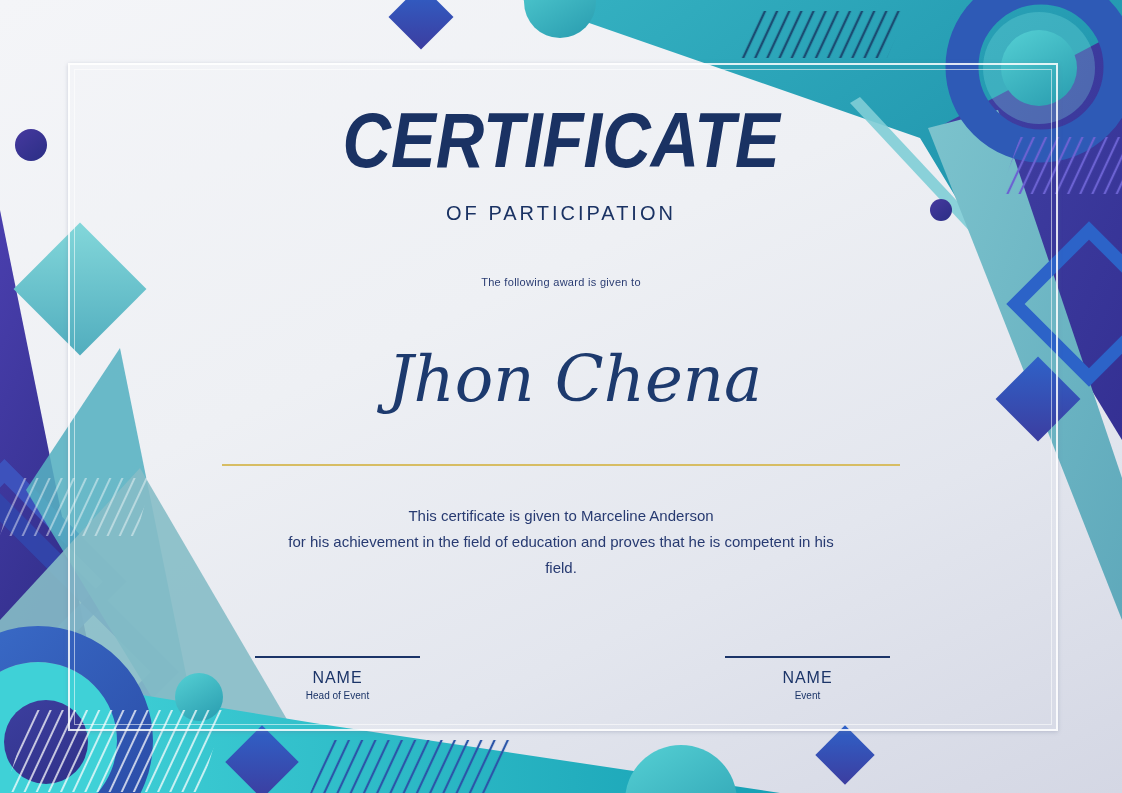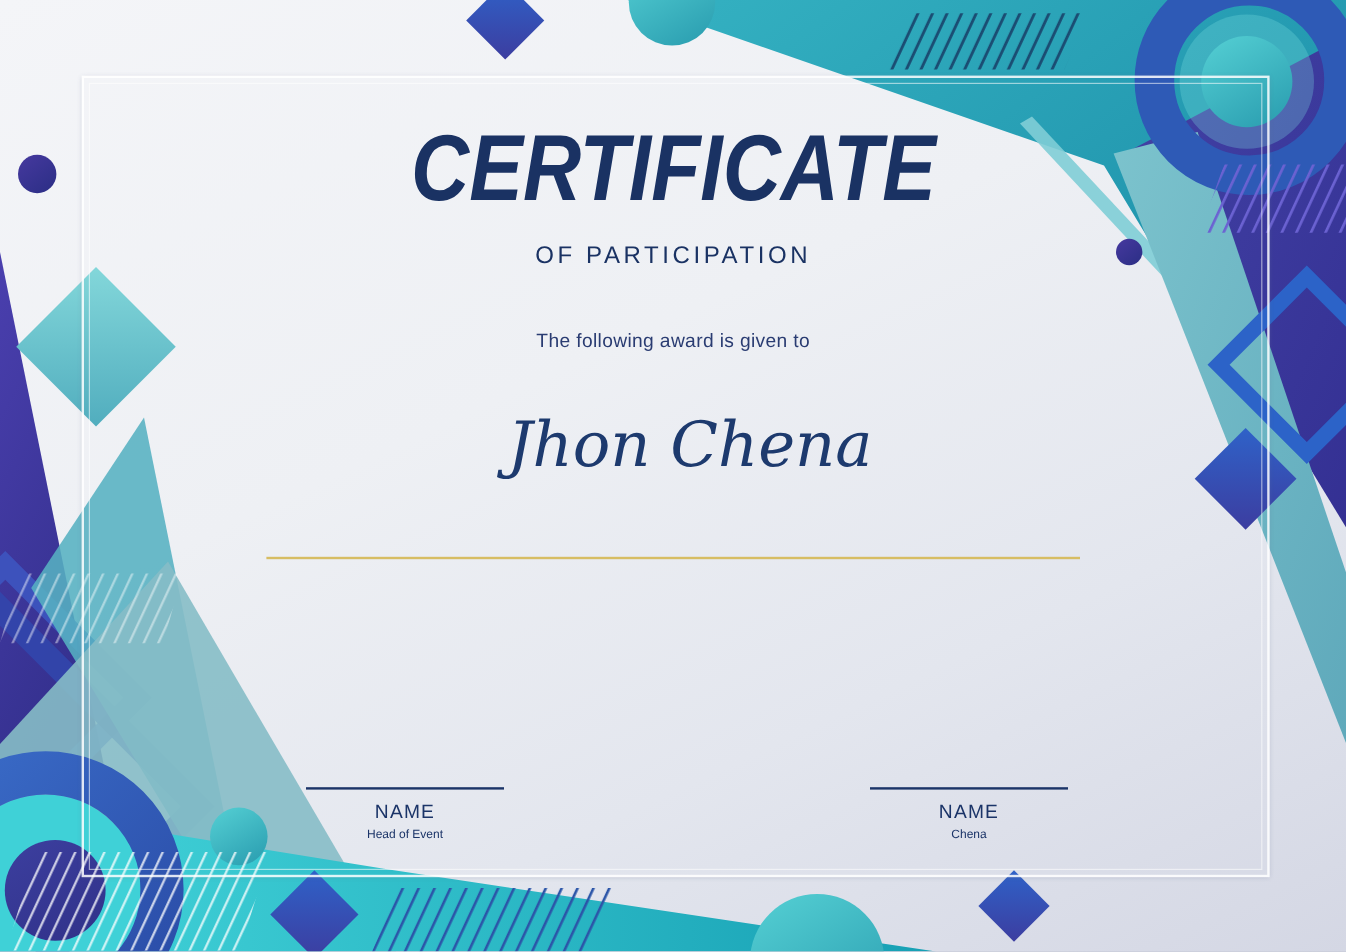--- a/index.html
+++ b/index.html
@@ -17,22 +17,22 @@
   }
   .frame-inner{
     position:absolute;left:4px;top:4px;right:4px;bottom:4px;
     border:1px solid rgba(255,255,255,.55);
   }
   
   .txt{position:absolute;left:0;right:0;text-align:center;z-index:3;color:#1a3263;}
   .title{top:101px;font-size:78px;font-weight:800;font-style:italic;line-height:1;}
   .title span{display:inline-block;transform:scaleX(.86);letter-spacing:0px;}
   .subtitle{top:202px;font-size:20px;font-weight:500;letter-spacing:3px;}
-  .intro{top:276px;font-size:16px;color:#2a3c72;letter-spacing:.3px;}
-  .name{top:338px;font-family:"DejaVu Serif",serif;font-style:italic;font-size:52px;
+  .intro{top:276px;font-size:11px;color:#2a3c72;letter-spacing:.3px;}
+  .name{top:338px;font-family:"DejaVu Serif",serif;font-style:italic;font-size:64px;
         color:#1d3a6e;line-height:1.3;padding-left:28px;}
   .gold-line{position:absolute;z-index:3;left:222px;top:464px;width:678px;height:2px;
         background:#d7bd63;}
   .body-text{top:503px;font-size:15px;line-height:26px;color:#273a71;}
   .sig{position:absolute;top:656px;width:165px;text-align:center;z-index:3;color:#1b3468;}
   .sig.left{left:255px;} .sig.right{left:725px;}
   .sig-line{height:2px;background:#1b3468;}
   .sig-name{margin-top:11px;font-size:16px;font-weight:500;letter-spacing:1px;}
   .sig-role{margin-top:3px;font-size:10px;}
 </style>
@@ -142,25 +142,30 @@
     <div class="frame-inner"></div>
   </div>
 
   <div class="txt title">
     <span>CERTIFICATE</span>
   </div>
   <div class="txt subtitle">OF PARTICIPATION</div>
   <div class="txt intro">The following award is given to</div>
   <div class="txt name">Jhon Chena</div>
   <div class="gold-line"></div>
+  <div class="txt body-text">
+    <div>This certificate is given to Marceline Anderson</div>
+    <div>for his achievement in the field of education and proves that he is competent in his</div>
+    <div>field.</div>
+  </div>
 
   <div class="sig left">
     <div class="sig-line"></div>
     <div class="sig-name">NAME</div>
     <div class="sig-role">Head of Event</div>
   </div>
   <div class="sig right">
     <div class="sig-line"></div>
     <div class="sig-name">NAME</div>
-    <div class="sig-role">Chena</div>
+    <div class="sig-role">Event</div>
   </div>
 
 </div>
 
 </body></html>

